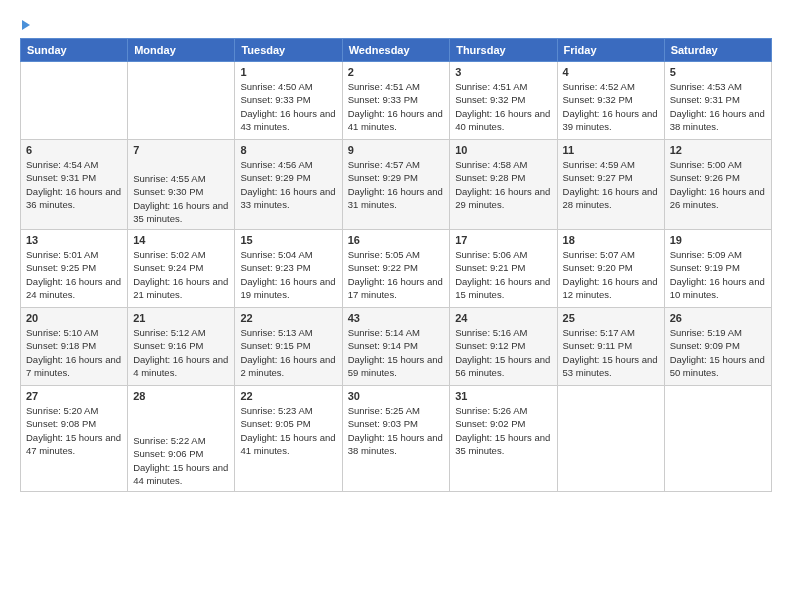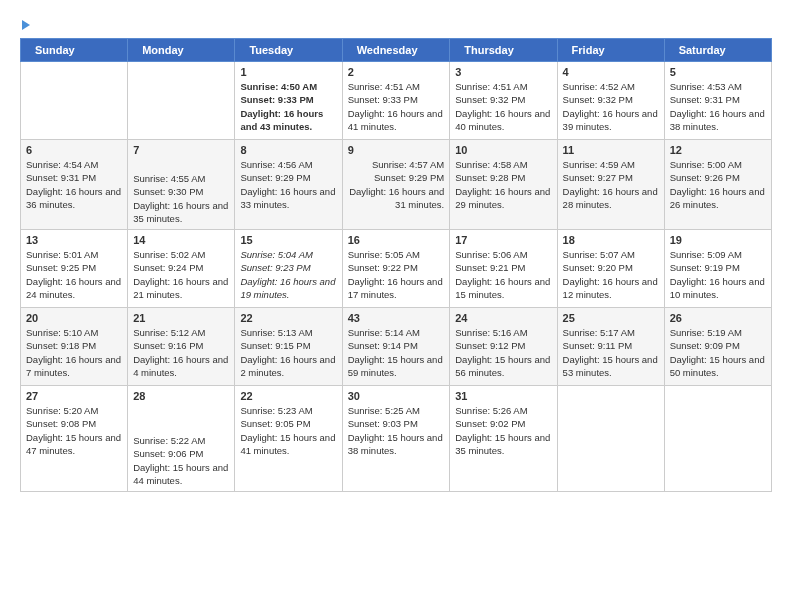--- a/index.html
+++ b/index.html
@@ -65,21 +65,21 @@
     }
     .calendar {
       width: 100%;
       border-collapse: collapse;
       font-size: 10px;
     }
     .calendar thead tr th {
       background: #3a6bbf;
       color: #fff;
       text-align: left;
-      padding: 5px 14px;
+      padding: 5px 6px;
       font-size: 11px;
       font-weight: bold;
       border: 1px solid #5a8ad0;
     }
     .calendar tbody tr td {
       border: 1px solid #ccc;
       vertical-align: top;
       padding: 4px 5px;
       width: 108px;
       min-height: 72px;
@@ -134,21 +134,21 @@
           <th>Friday</th>
           <th>Saturday</th>
         </tr>
     </thead>
     <tbody id="calendar-body">
     <tr>
           <td class="empty-cell"></td>
           <td class="empty-cell"></td>
           <td>
             <span class="day-num">1</span>
-            <div class="day-detail" style="white-space: pre-line; font-weight: bold;">Sunrise: 4:50 AM
+            <div class="day-detail" style="white-space: pre-line;">Sunrise: 4:50 AM
 Sunset: 9:33 PM
 Daylight: 16 hours and 43 minutes.</div>
           </td>
           <td>
             <span class="day-num">2</span>
             <div class="day-detail" style="white-space: pre-line;">Sunrise: 4:51 AM
 Sunset: 9:33 PM
 Daylight: 16 hours and 41 minutes.</div>
           </td>
           <td>
@@ -184,21 +184,21 @@
 Daylight: 16 hours and 35 minutes.</div>
           </td>
           <td>
             <span class="day-num">8</span>
             <div class="day-detail" style="white-space: pre-line;">Sunrise: 4:56 AM
 Sunset: 9:29 PM
 Daylight: 16 hours and 33 minutes.</div>
           </td>
           <td>
             <span class="day-num">9</span>
-            <div class="day-detail" style="white-space: pre-line; text-align: right;">Sunrise: 4:57 AM
+            <div class="day-detail" style="white-space: pre-line;">Sunrise: 4:57 AM
 Sunset: 9:29 PM
 Daylight: 16 hours and 31 minutes.</div>
           </td>
           <td>
             <span class="day-num">10</span>
             <div class="day-detail" style="white-space: pre-line;">Sunrise: 4:58 AM
 Sunset: 9:28 PM
 Daylight: 16 hours and 29 minutes.</div>
           </td>
           <td>
@@ -222,21 +222,21 @@
 Daylight: 16 hours and 24 minutes.</div>
           </td>
           <td>
             <span class="day-num">14</span>
             <div class="day-detail" style="white-space: pre-line;">Sunrise: 5:02 AM
 Sunset: 9:24 PM
 Daylight: 16 hours and 21 minutes.</div>
           </td>
           <td>
             <span class="day-num">15</span>
-            <div class="day-detail" style="white-space: pre-line; font-style: italic;">Sunrise: 5:04 AM
+            <div class="day-detail" style="white-space: pre-line;">Sunrise: 5:04 AM
 Sunset: 9:23 PM
 Daylight: 16 hours and 19 minutes.</div>
           </td>
           <td>
             <span class="day-num">16</span>
             <div class="day-detail" style="white-space: pre-line;">Sunrise: 5:05 AM
 Sunset: 9:22 PM
 Daylight: 16 hours and 17 minutes.</div>
           </td>
           <td>

